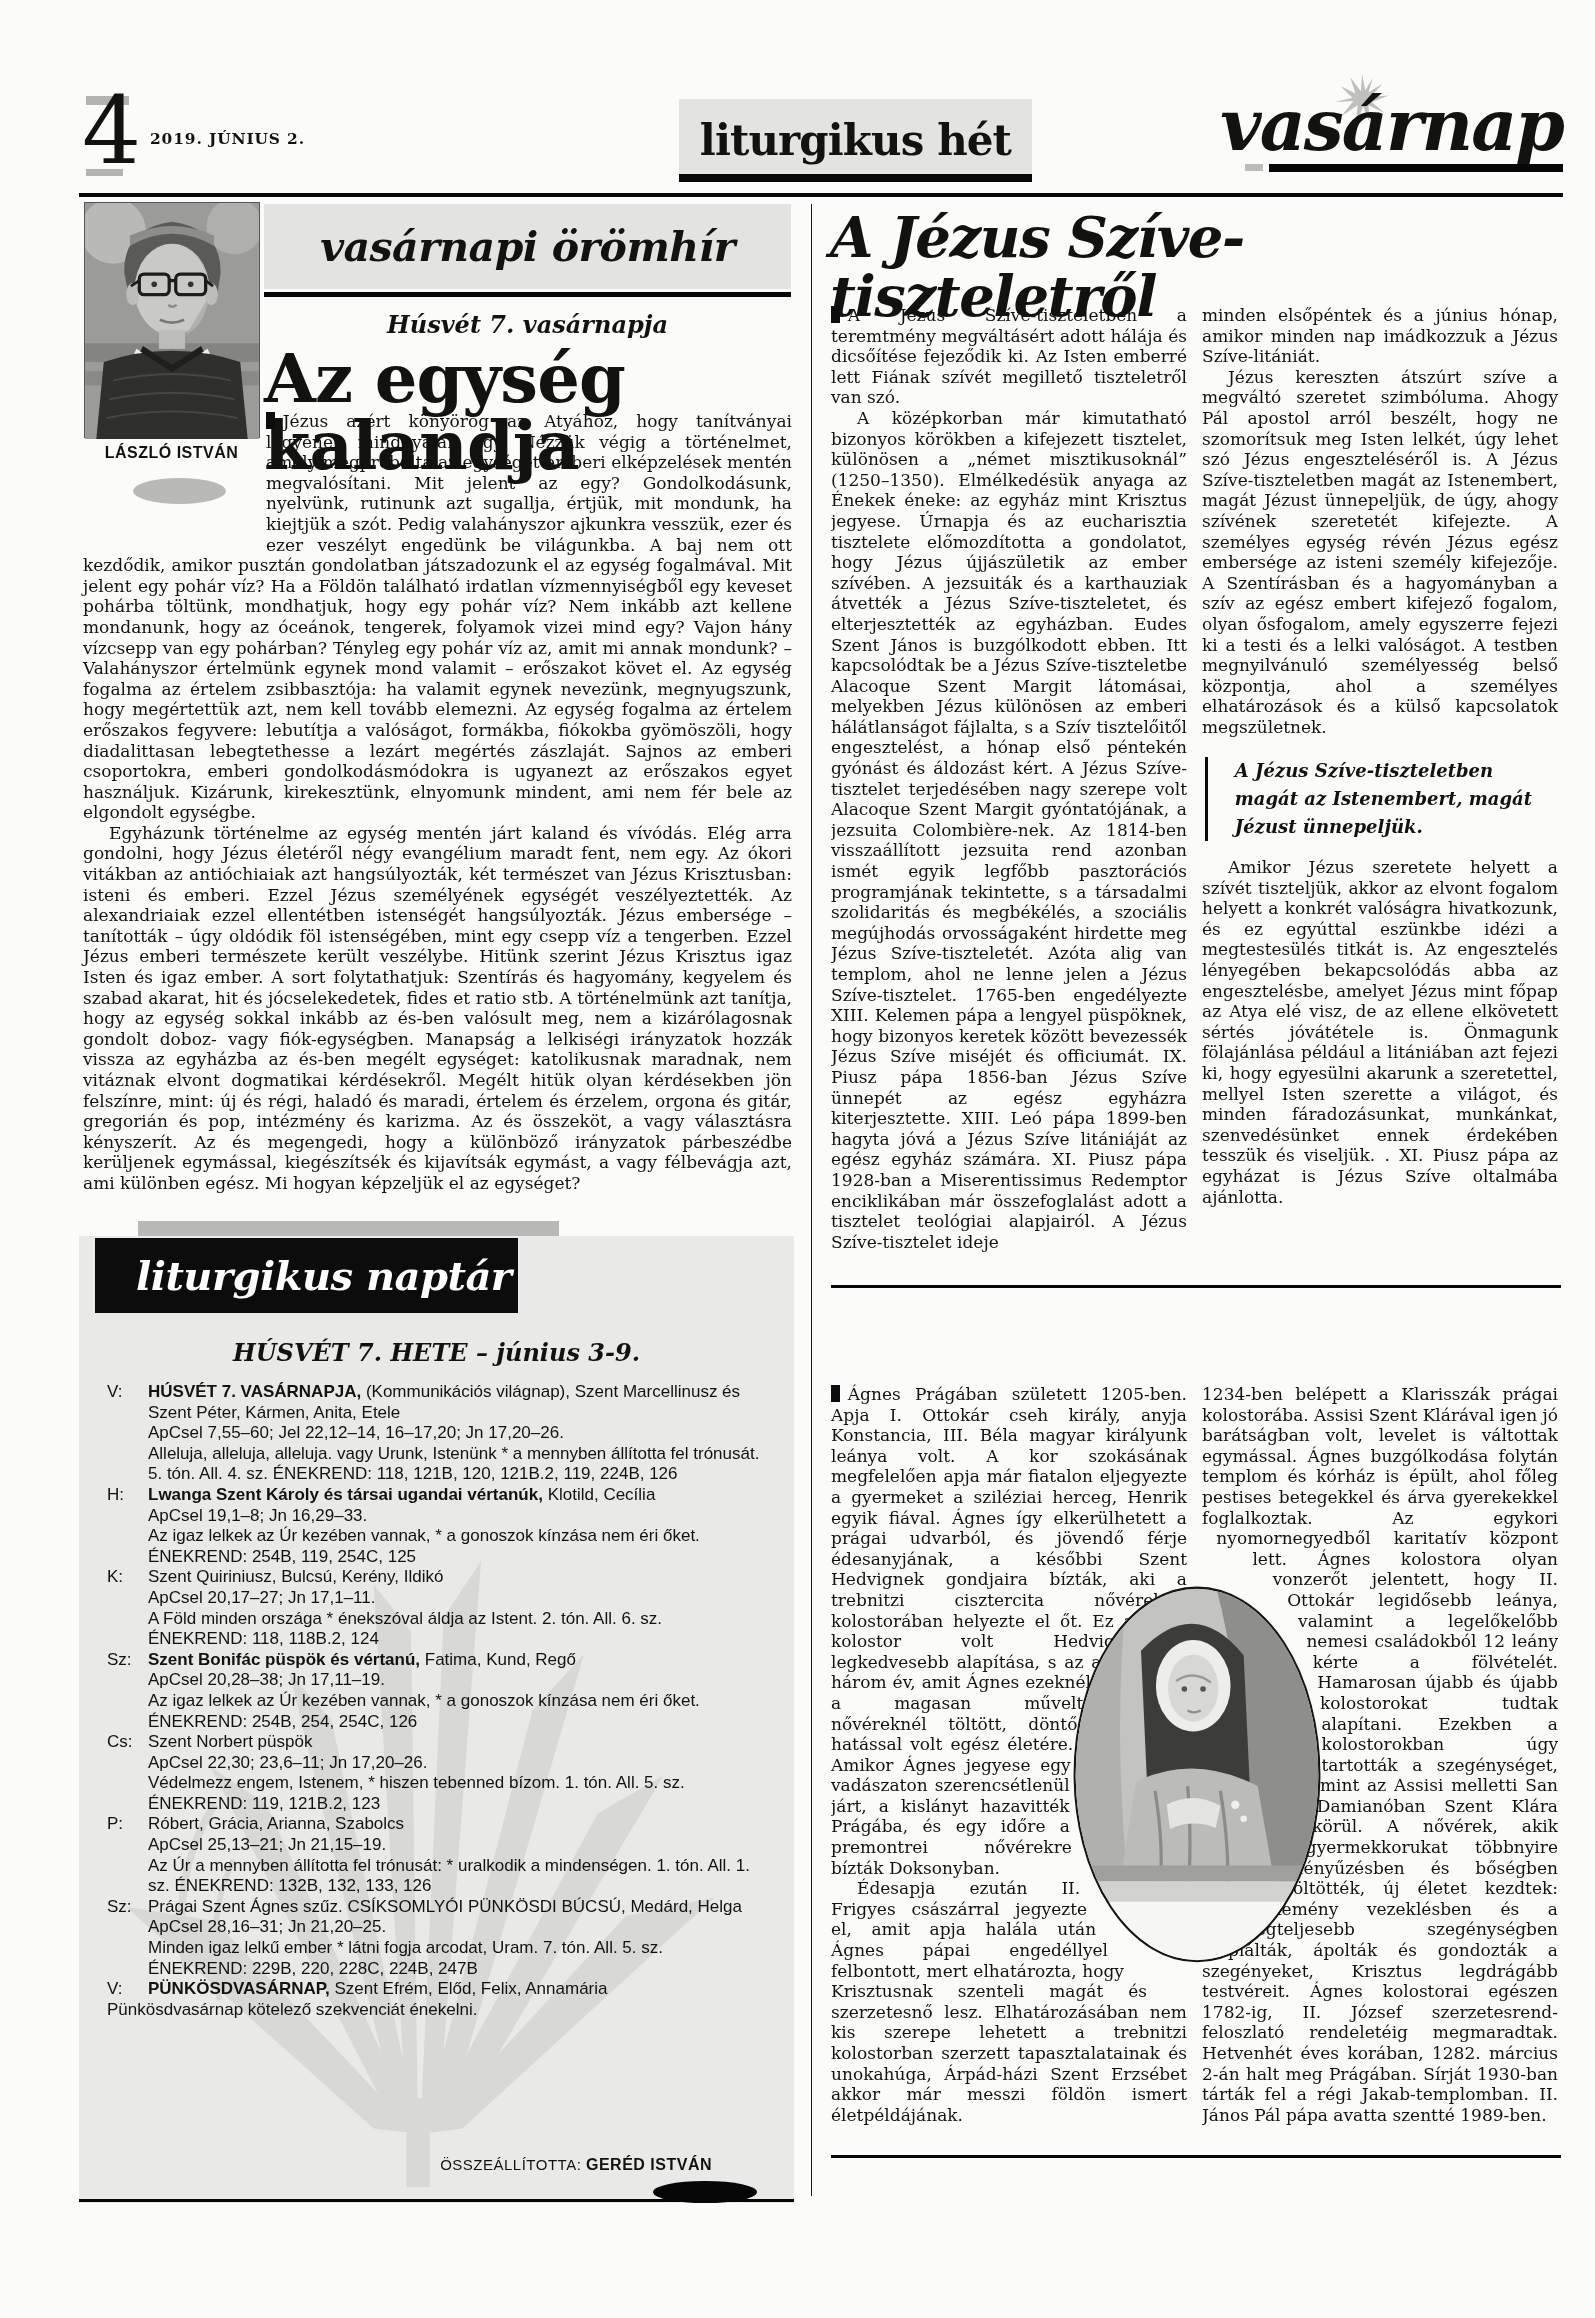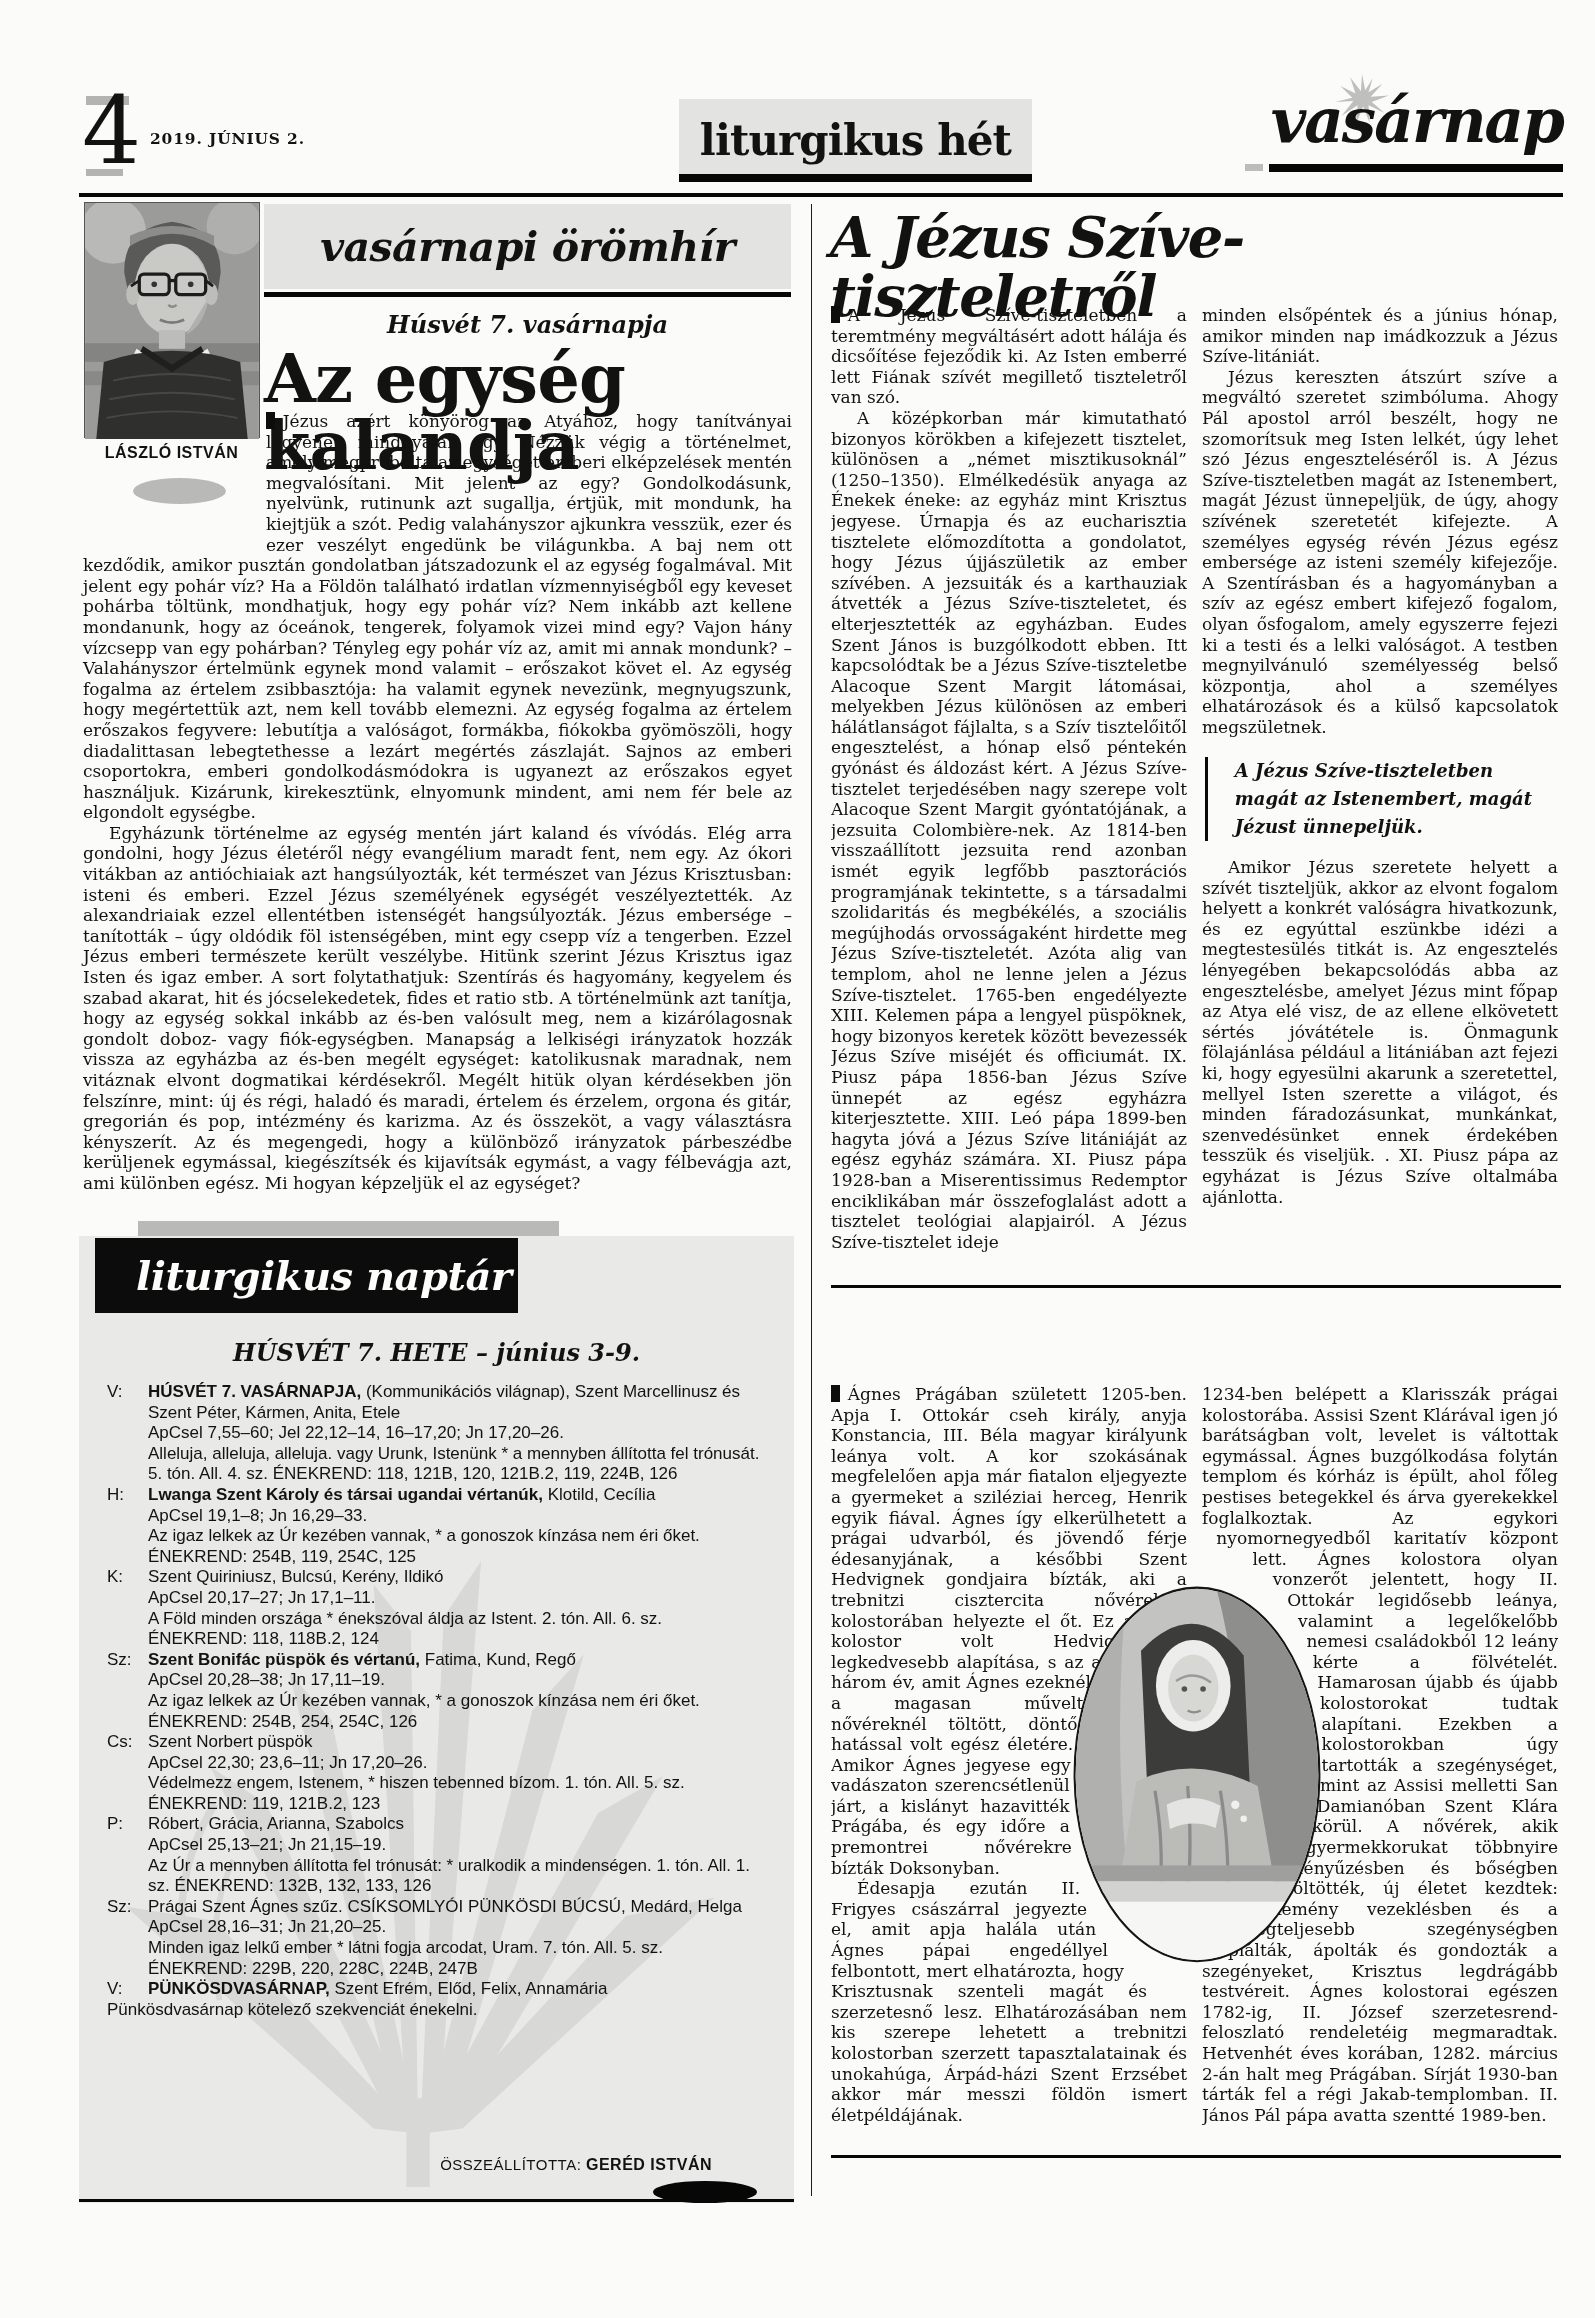--- a/index.html
+++ b/index.html
@@ -9,21 +9,21 @@
   .pageno{position:absolute;left:82px;top:85px;font-size:93px;line-height:1;font-weight:400;}
   .bar{position:absolute;background:#b3b3b1;}
   .bar-top{left:86px;top:96px;width:43px;height:9.3px;}
   .bar-bot{left:86px;top:169px;width:37px;height:7px;}
   .issue-date{position:absolute;left:150px;top:130px;font-size:15.4px;font-weight:700;letter-spacing:0.9px;}
   .section-box{position:absolute;left:679px;top:99px;width:353px;height:82px;background:#e3e3e1;
        display:flex;align-items:center;justify-content:center;}
   .section-box span{font-size:42px;font-weight:700;letter-spacing:-0.9px;}
   .section-underline{position:absolute;left:679px;top:174px;width:353px;height:8.4px;background:#070707;}
   .masthead{position:absolute;left:1187px;top:90px;width:376px;text-align:right;
-       font-size:61px;line-height:1;font-weight:700;font-style:italic;letter-spacing:-1.9px;}
+       font-size:71px;line-height:1;font-weight:700;font-style:italic;letter-spacing:-1.9px;}
   .mast-flame{position:absolute;left:1335px;top:74px;width:54px;height:54px;}
   .mast-bar{position:absolute;left:1269px;top:164px;width:294px;height:7.5px;background:#070707;}
   .mast-sq{position:absolute;left:1245px;top:164px;width:18px;height:6.5px;background:#bcbcba;}
   .rule-top{position:absolute;left:79px;top:193px;width:1484px;height:4.2px;background:#070707;}
   .vdiv{position:absolute;left:811px;top:204px;width:1.4px;height:1992px;background:#1c1c1a;}
   
   .photo{position:absolute;left:84px;top:202px;width:174px;height:234px;border:0.5px solid #555;}
   .author-caption{position:absolute;left:79px;top:444px;width:185px;text-align:center;
       font-family:"Liberation Sans",sans-serif;font-size:16px;font-weight:700;letter-spacing:0.5px;}
   .gray-ellipse{position:absolute;left:133px;top:478px;width:93px;height:26px;background:#b9b9b7;border-radius:50%;}

